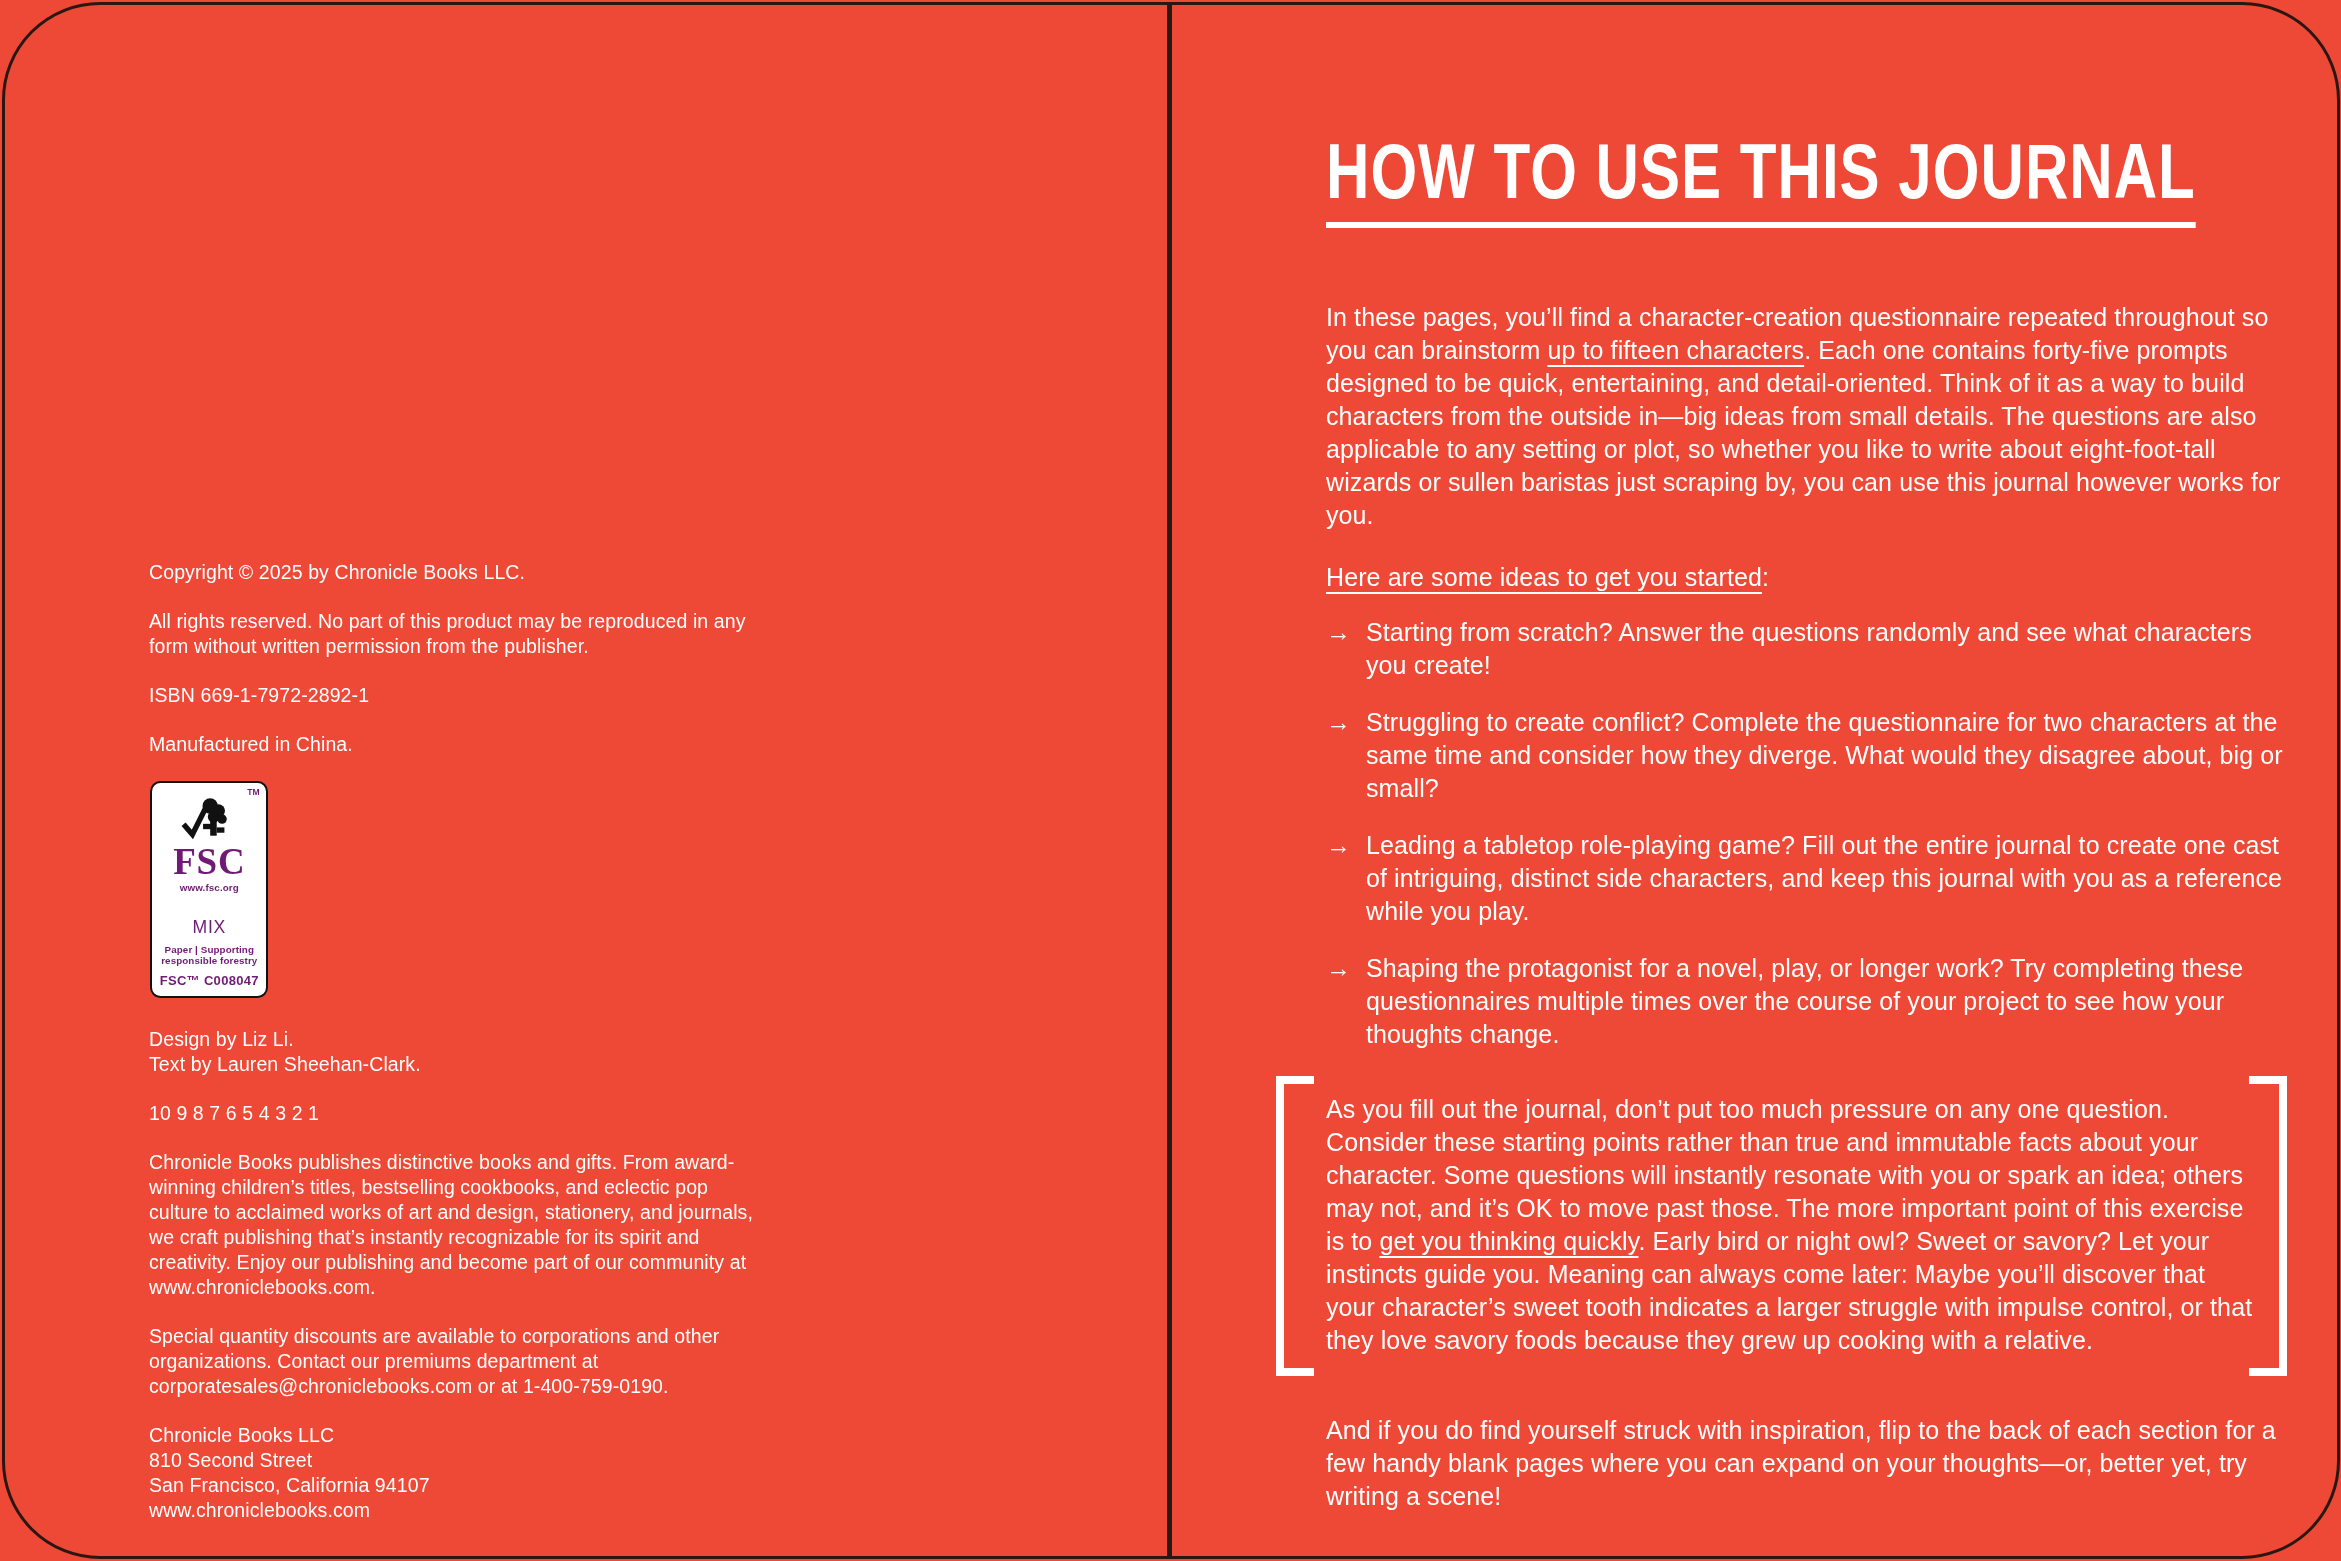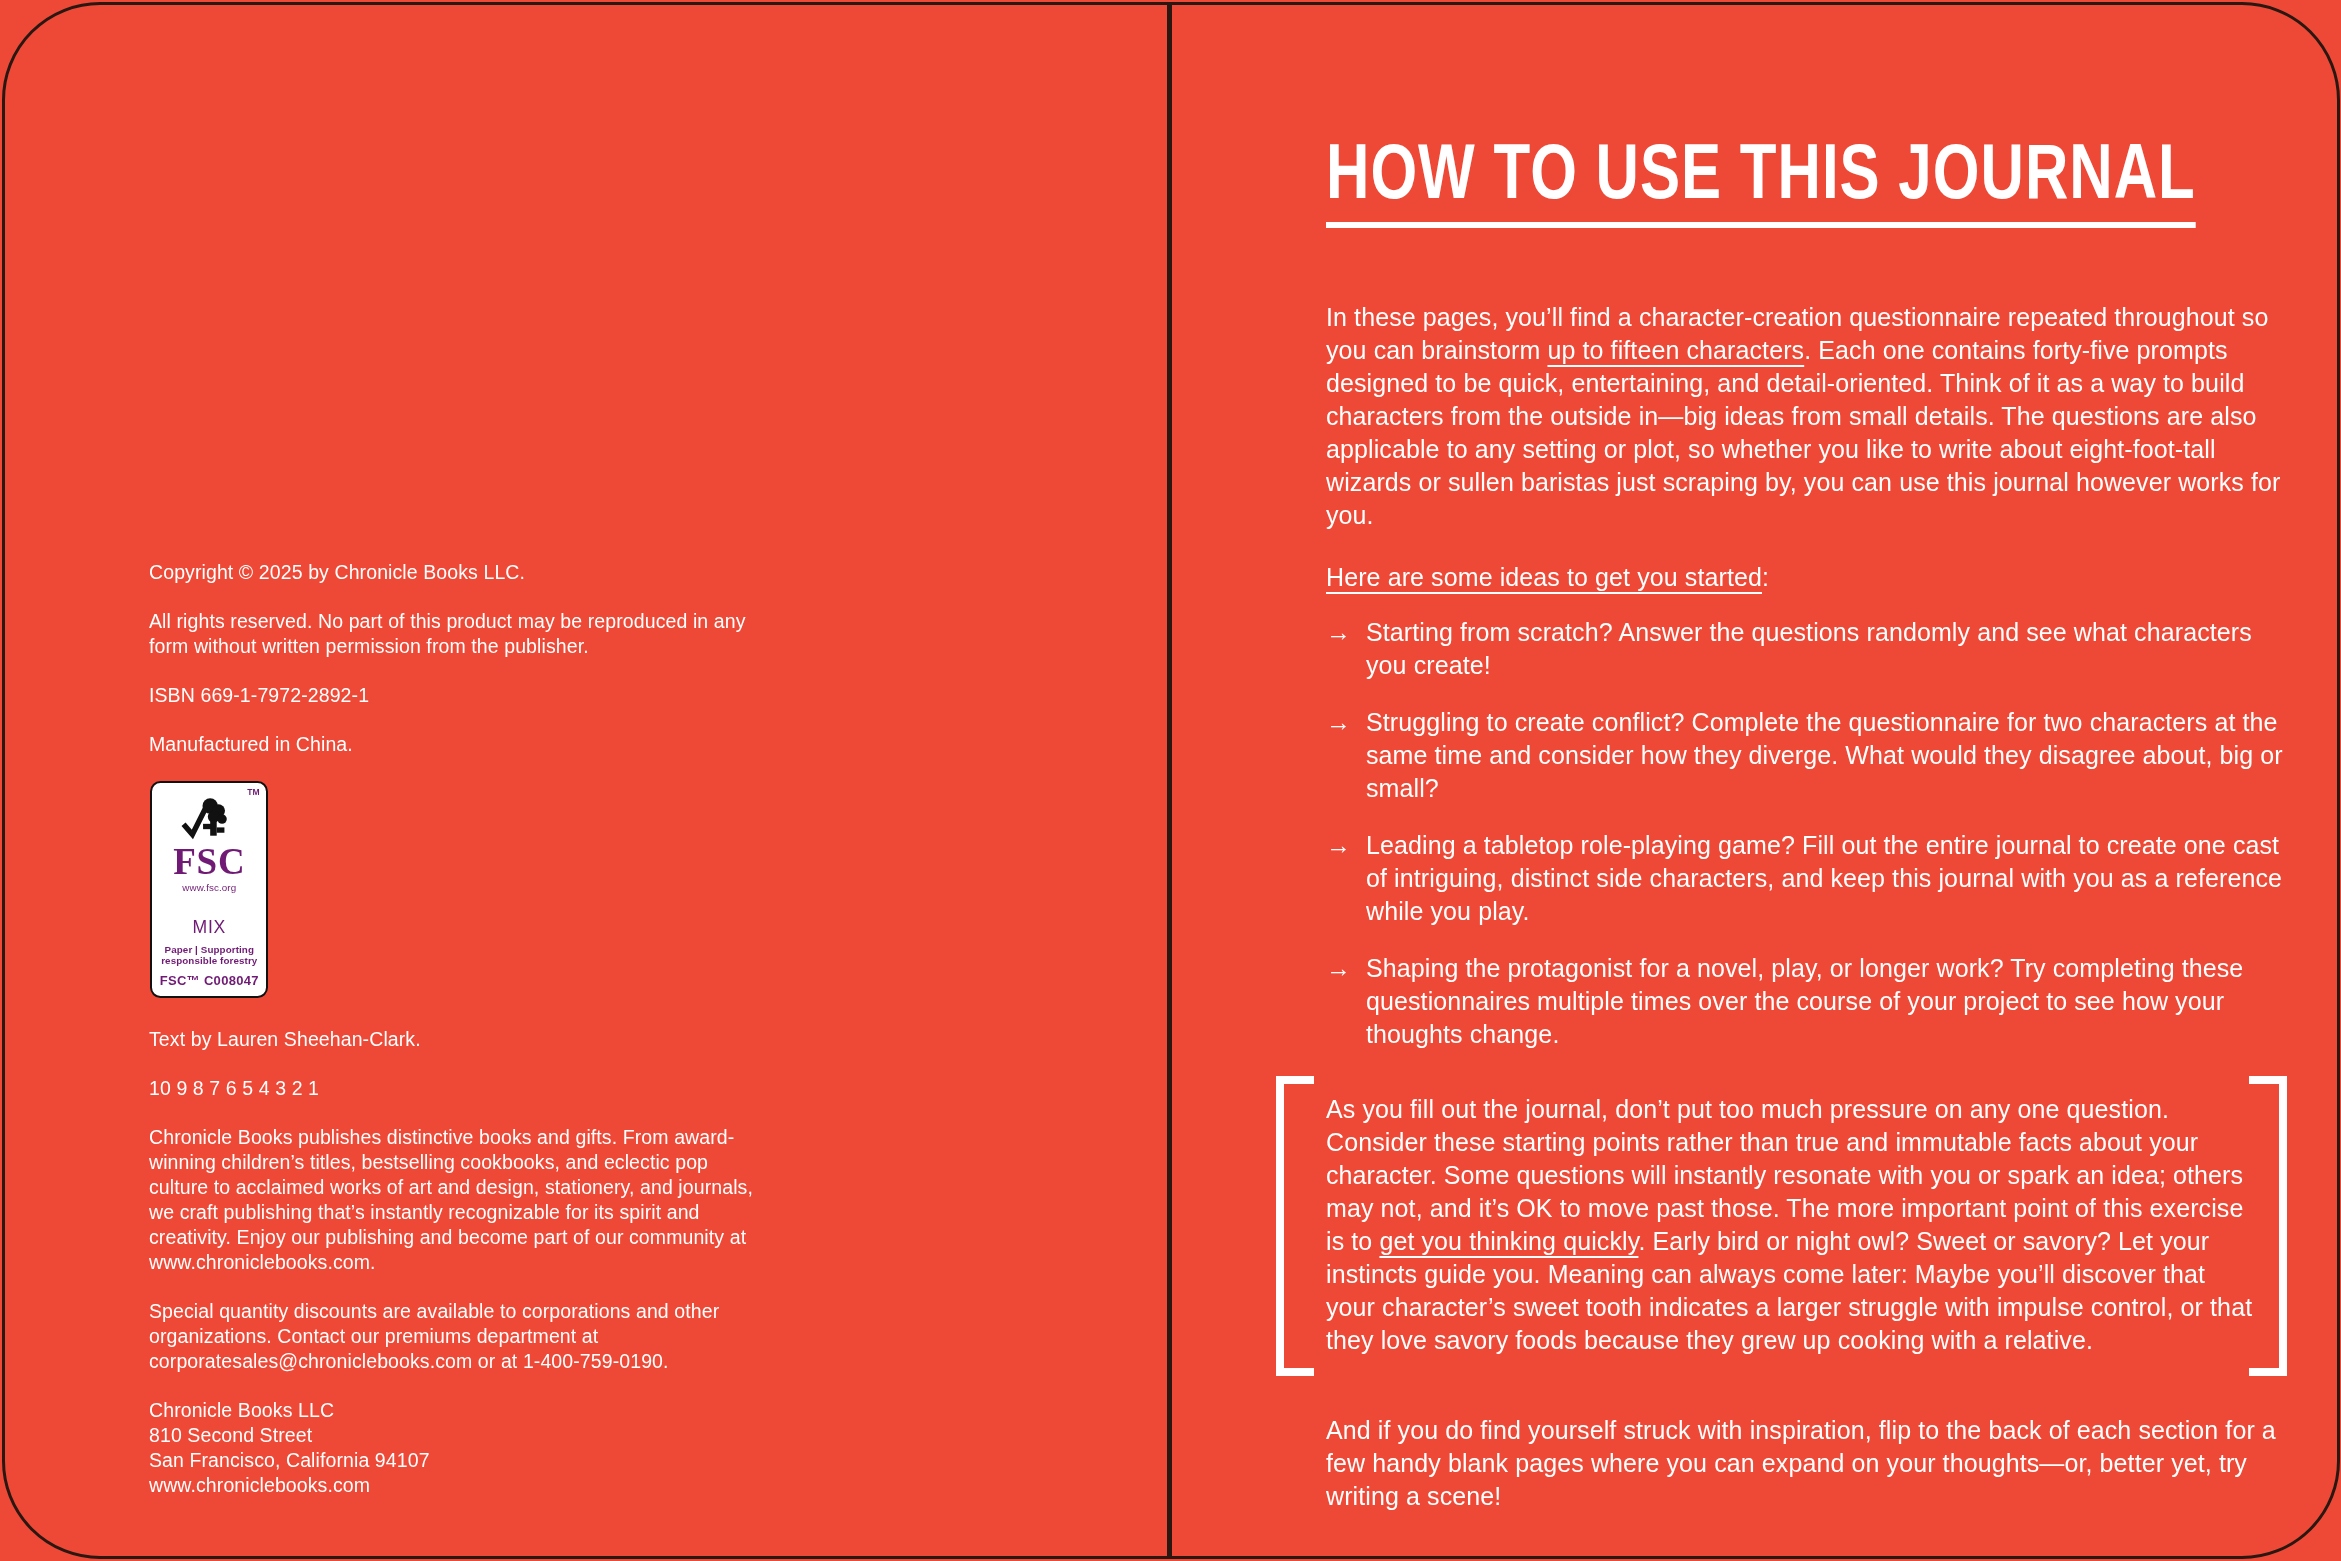--- a/index.html
+++ b/index.html
@@ -40,21 +40,21 @@
     margin:3.9px 0 29px 1.3px;
     position:relative;
     text-align:center;
     padding:6.5px 5.2px 7.8px 5.2px;
     box-sizing:border-box;
     line-height:1.05;
   }
   .fsc-tm{position:absolute;top:5.2px;right:6.5px;font-size:8.5px;font-weight:bold;}
   .fsc svg{display:block;margin:3.9px auto 0 auto;}
   .fsc-word{font-family:"Liberation Serif","DejaVu Serif",serif;font-weight:bold;font-size:37px;letter-spacing:0.7px;margin-top:-1.3px;}
-  .fsc-url{font-size:9.8px;font-weight:normal;margin-top:1.3px;}
+  .fsc-url{font-size:9.8px;font-weight:bold;margin-top:1.3px;}
   .fsc-mix{font-size:17.6px;font-weight:500;margin-top:24px;letter-spacing:0.7px;}
   .fsc-desc{font-size:9.8px;font-weight:bold;margin-top:7.8px;line-height:1.15;}
   .fsc-code{font-size:13px;font-weight:bold;margin-top:7.8px;letter-spacing:0.3px;}
 
   
   .title{
     display:inline-block;
     margin:0 0 73px 0;
     font-size:77px;
     font-weight:bold;
@@ -118,20 +118,21 @@
         </g>
       </svg>
       <div class="fsc-word">FSC</div>
       <div class="fsc-url">www.fsc.org</div>
       <div class="fsc-mix">MIX</div>
       <div class="fsc-desc">Paper | Supporting responsible forestry</div>
       <div class="fsc-code">FSC™ C008047</div>
     </div>
 
     <div class="lines">
+      <div>Design by Liz Li.</div>
       <div>Text by Lauren Sheehan-Clark.</div>
     </div>
 
     <p>10 9 8 7 6 5 4 3 2 1</p>
     <p>Chronicle Books publishes distinctive books and gifts. From award-winning children’s titles, bestselling cookbooks, and eclectic pop culture to acclaimed works of art and design, stationery, and journals, we craft publishing that’s instantly recognizable for its spirit and creativity. Enjoy our publishing and become part of our community at www.chroniclebooks.com.</p>
     <p>Special quantity discounts are available to corporations and other organizations. Contact our premiums department at corporatesales@chroniclebooks.com or at 1-400-759-0190.</p>
 
     <div class="lines">
       <div>Chronicle Books LLC</div>
       <div>810 Second Street</div>

